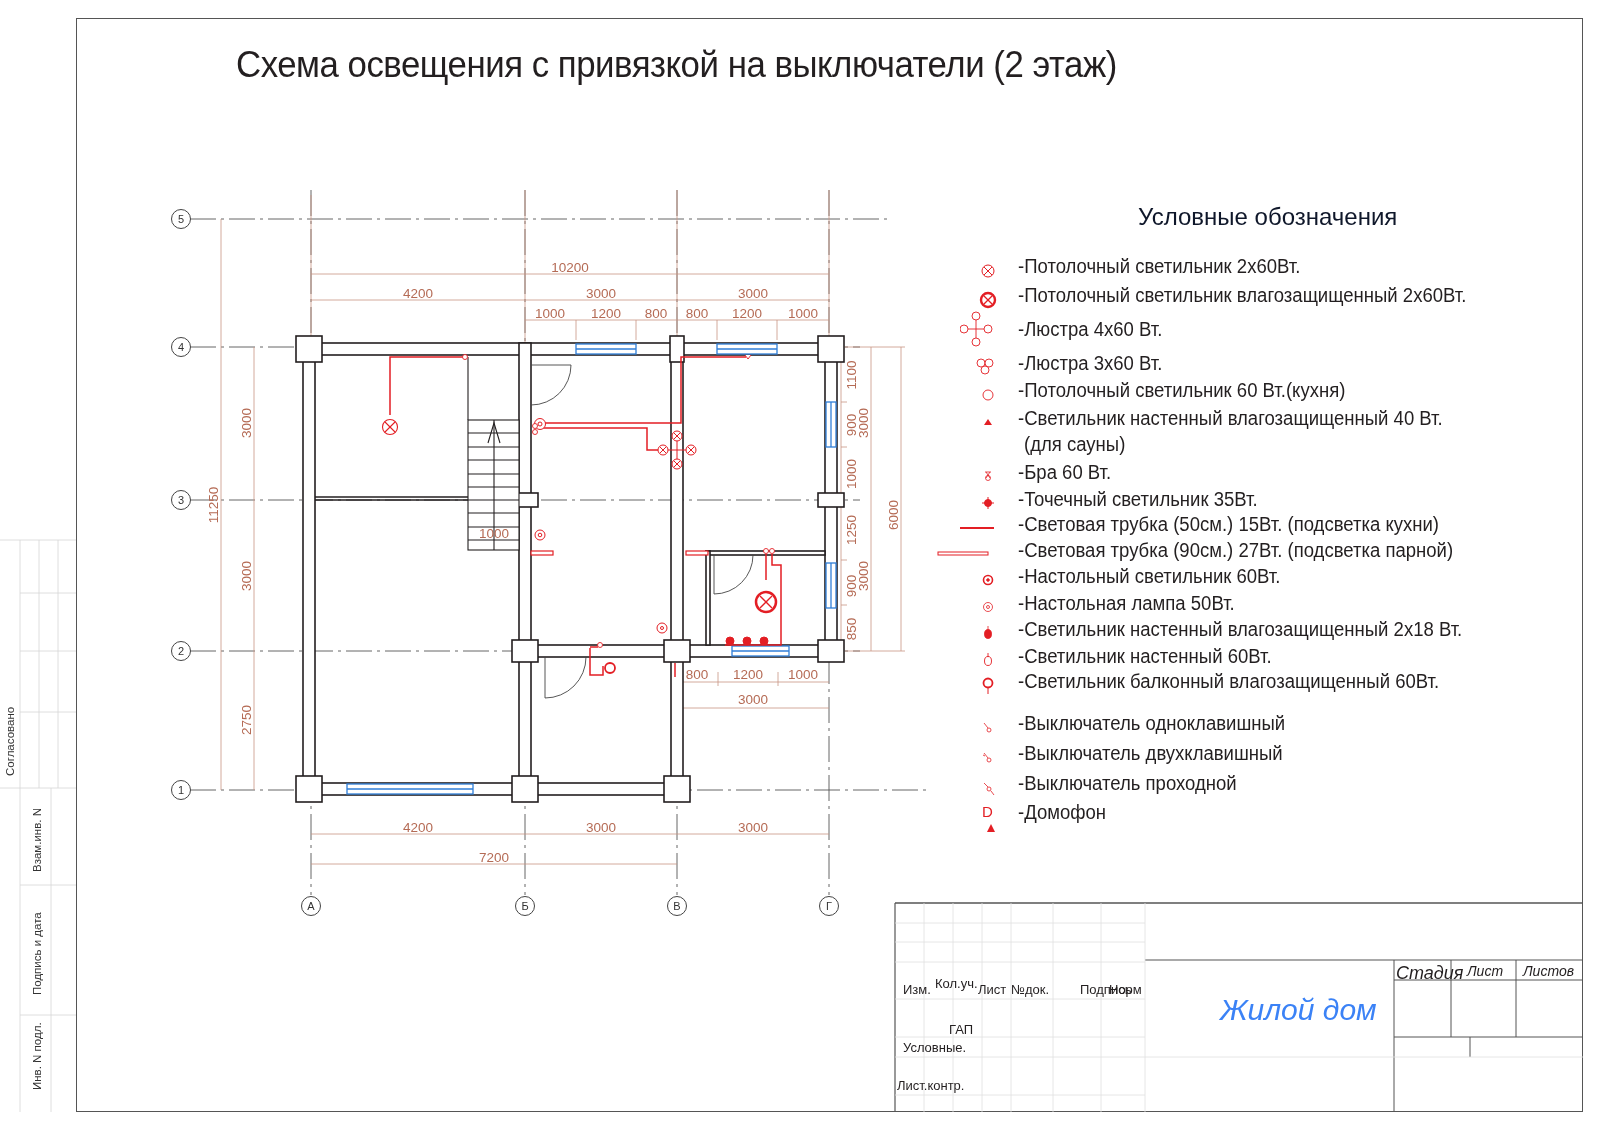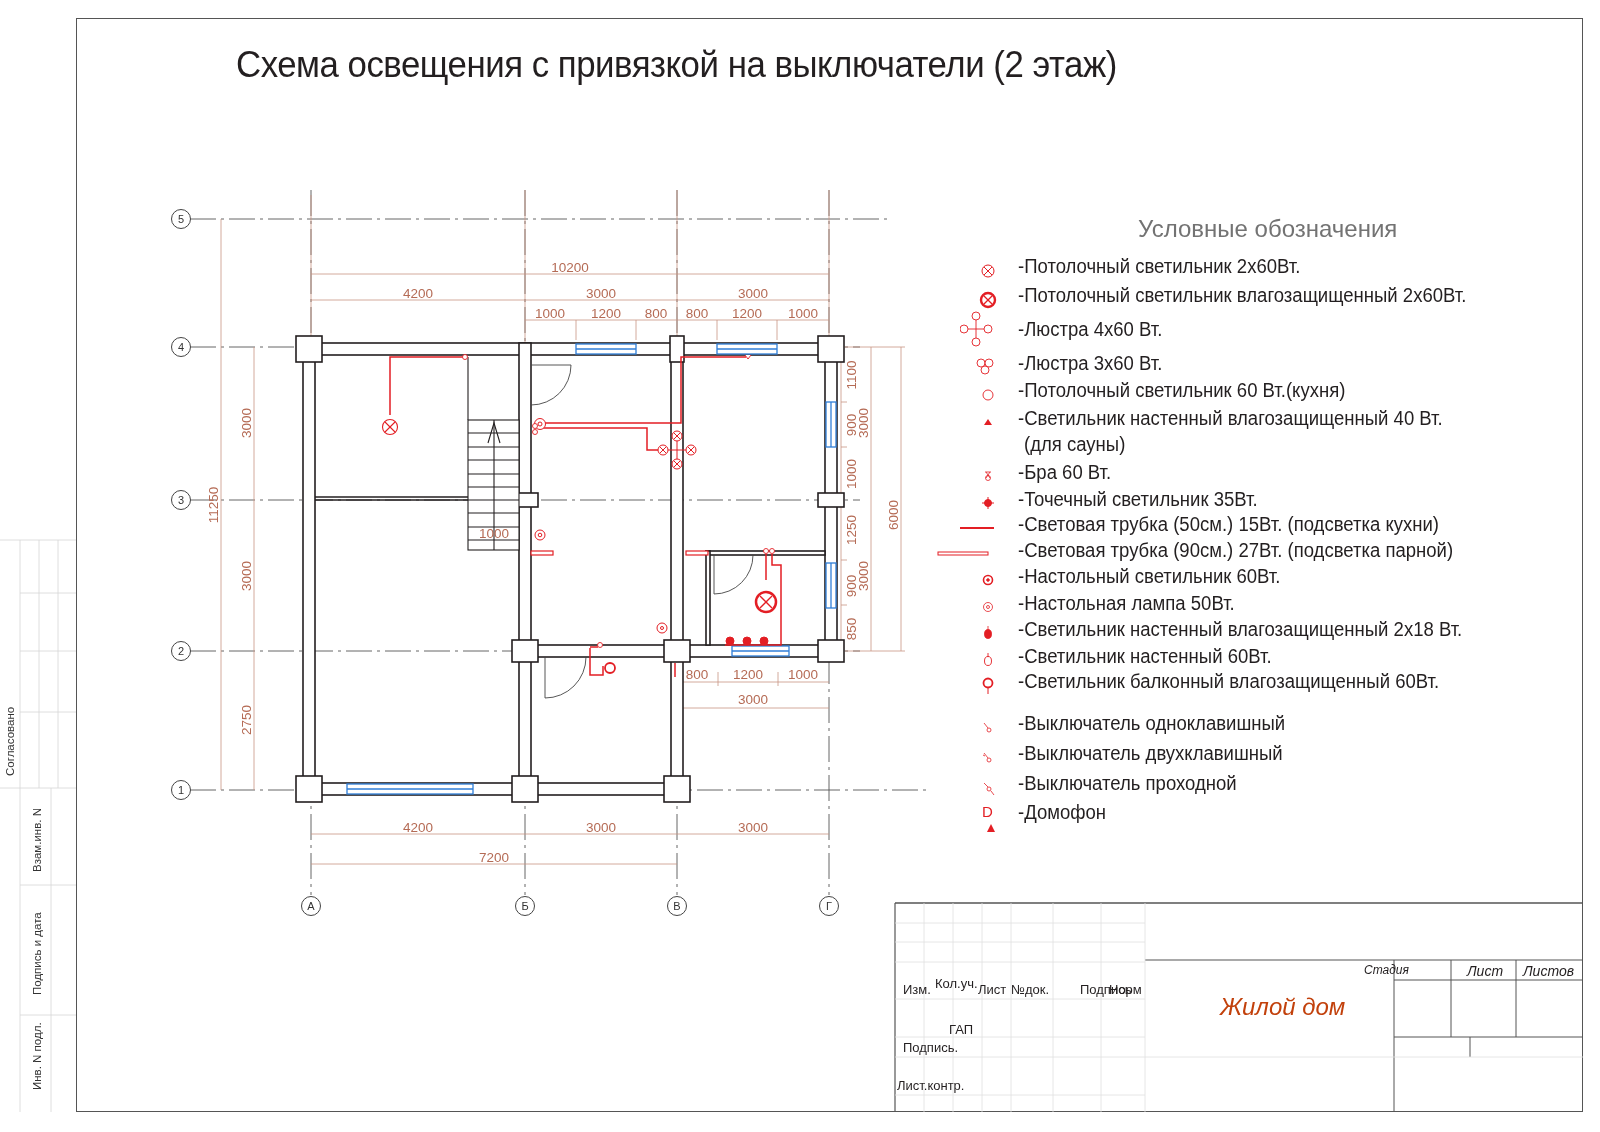--- a/index.html
+++ b/index.html
@@ -1,26 +1,26 @@
 <!DOCTYPE html>
 <html><head>
 <meta charset="utf-8">
 <style>
   html,body{margin:0;padding:0;background:#fff;}
   body{width:1600px;height:1132px;position:relative;overflow:hidden;font-family:"Liberation Sans","DejaVu Sans",sans-serif;color:#231f20;}
   .sheet-frame{position:absolute;left:76px;top:18px;width:1507px;height:1094px;border:1.5px solid #555;box-sizing:border-box;}
   .title{position:absolute;left:236px;top:44px;font-size:37px;letter-spacing:-0.5px;color:#231f20;white-space:nowrap;transform:scaleX(0.94);transform-origin:left top;}
-  .legend-title{position:absolute;left:1138px;top:203px;font-size:24px;color:#737373;white-space:nowrap;margin-top:12px;}
+  .legend-title{position:absolute;left:1138px;top:203px;font-size:24px;color:#0f172a;white-space:nowrap;}
   .legend{position:absolute;left:960px;top:254px;width:620px;}
   .lg-item{position:absolute;left:0;height:26px;white-space:nowrap;}
   .lg-icon{position:absolute;left:0;top:0;width:60px;height:26px;}
   .lg-text{position:absolute;left:58px;top:0;font-size:19.5px;line-height:24px;color:#231f20;transform:scaleX(0.95);transform-origin:left top;}
   .side-label{position:absolute;font-size:11.5px;color:#333;transform:rotate(-90deg);transform-origin:left top;white-space:nowrap;}
   .st-lbl{position:absolute;font-size:13px;color:#231f20;white-space:nowrap;font-style:italic;}
-  .st-name{position:absolute;left:324px;top:90px;font-size:24px;font-style:italic;color:#c2410c;white-space:nowrap;}
+  .st-name{position:absolute;left:324px;top:90px;font-size:30px;font-style:italic;color:#3b82f6;white-space:nowrap;}
   svg text{font-family:"Liberation Sans","DejaVu Sans",sans-serif;}
 </style>
 </head>
 <body>
 
 <div class="sheet-frame"></div>
 
 <div class="title">Схема освещения с привязкой на выключатели (2 этаж)</div>
 
 <svg style="position:absolute;left:0;top:0" width="940" height="920" viewBox="0 0 940 920">
@@ -496,18 +496,18 @@
     </g>
   </g>
 </svg>
 <div class="st-lbl" style="left:903px;top:982px;font-style:normal">Изм.</div>
 <div class="st-lbl" style="left:935px;top:976px;font-style:normal">Кол.уч.</div>
 <div class="st-lbl" style="left:978px;top:982px;font-style:normal">Лист</div>
 <div class="st-lbl" style="left:1011px;top:982px;font-style:normal">№док.</div>
 <div class="st-lbl" style="left:1080px;top:982px;font-style:normal">Подпись</div>
 <div class="st-lbl" style="left:1109px;top:982px;font-style:normal">Норм</div>
 <div class="st-lbl" style="left:949px;top:1022px;font-style:normal">ГАП</div>
-<div class="st-lbl" style="left:903px;top:1040px;font-style:normal">Подпись.</div>
+<div class="st-lbl" style="left:903px;top:1040px;font-style:normal">Условные.</div>
 <div class="st-lbl" style="left:897px;top:1078px;font-style:normal">Лист.контр.</div>
 <div class="st-name" style="left:1220px;top:993px;position:absolute">Жилой дом</div>
-<div class="st-lbl" style="left:1364px;top:963px;font-size:12px">Стадия</div>
+<div class="st-lbl" style="left:1396px;top:963px;font-size:18px">Стадия</div>
 <div class="st-lbl" style="left:1467px;top:963px;font-size:14px">Лист</div>
 <div class="st-lbl" style="left:1523px;top:963px;font-size:14px">Листов</div>
 
 </body></html>

